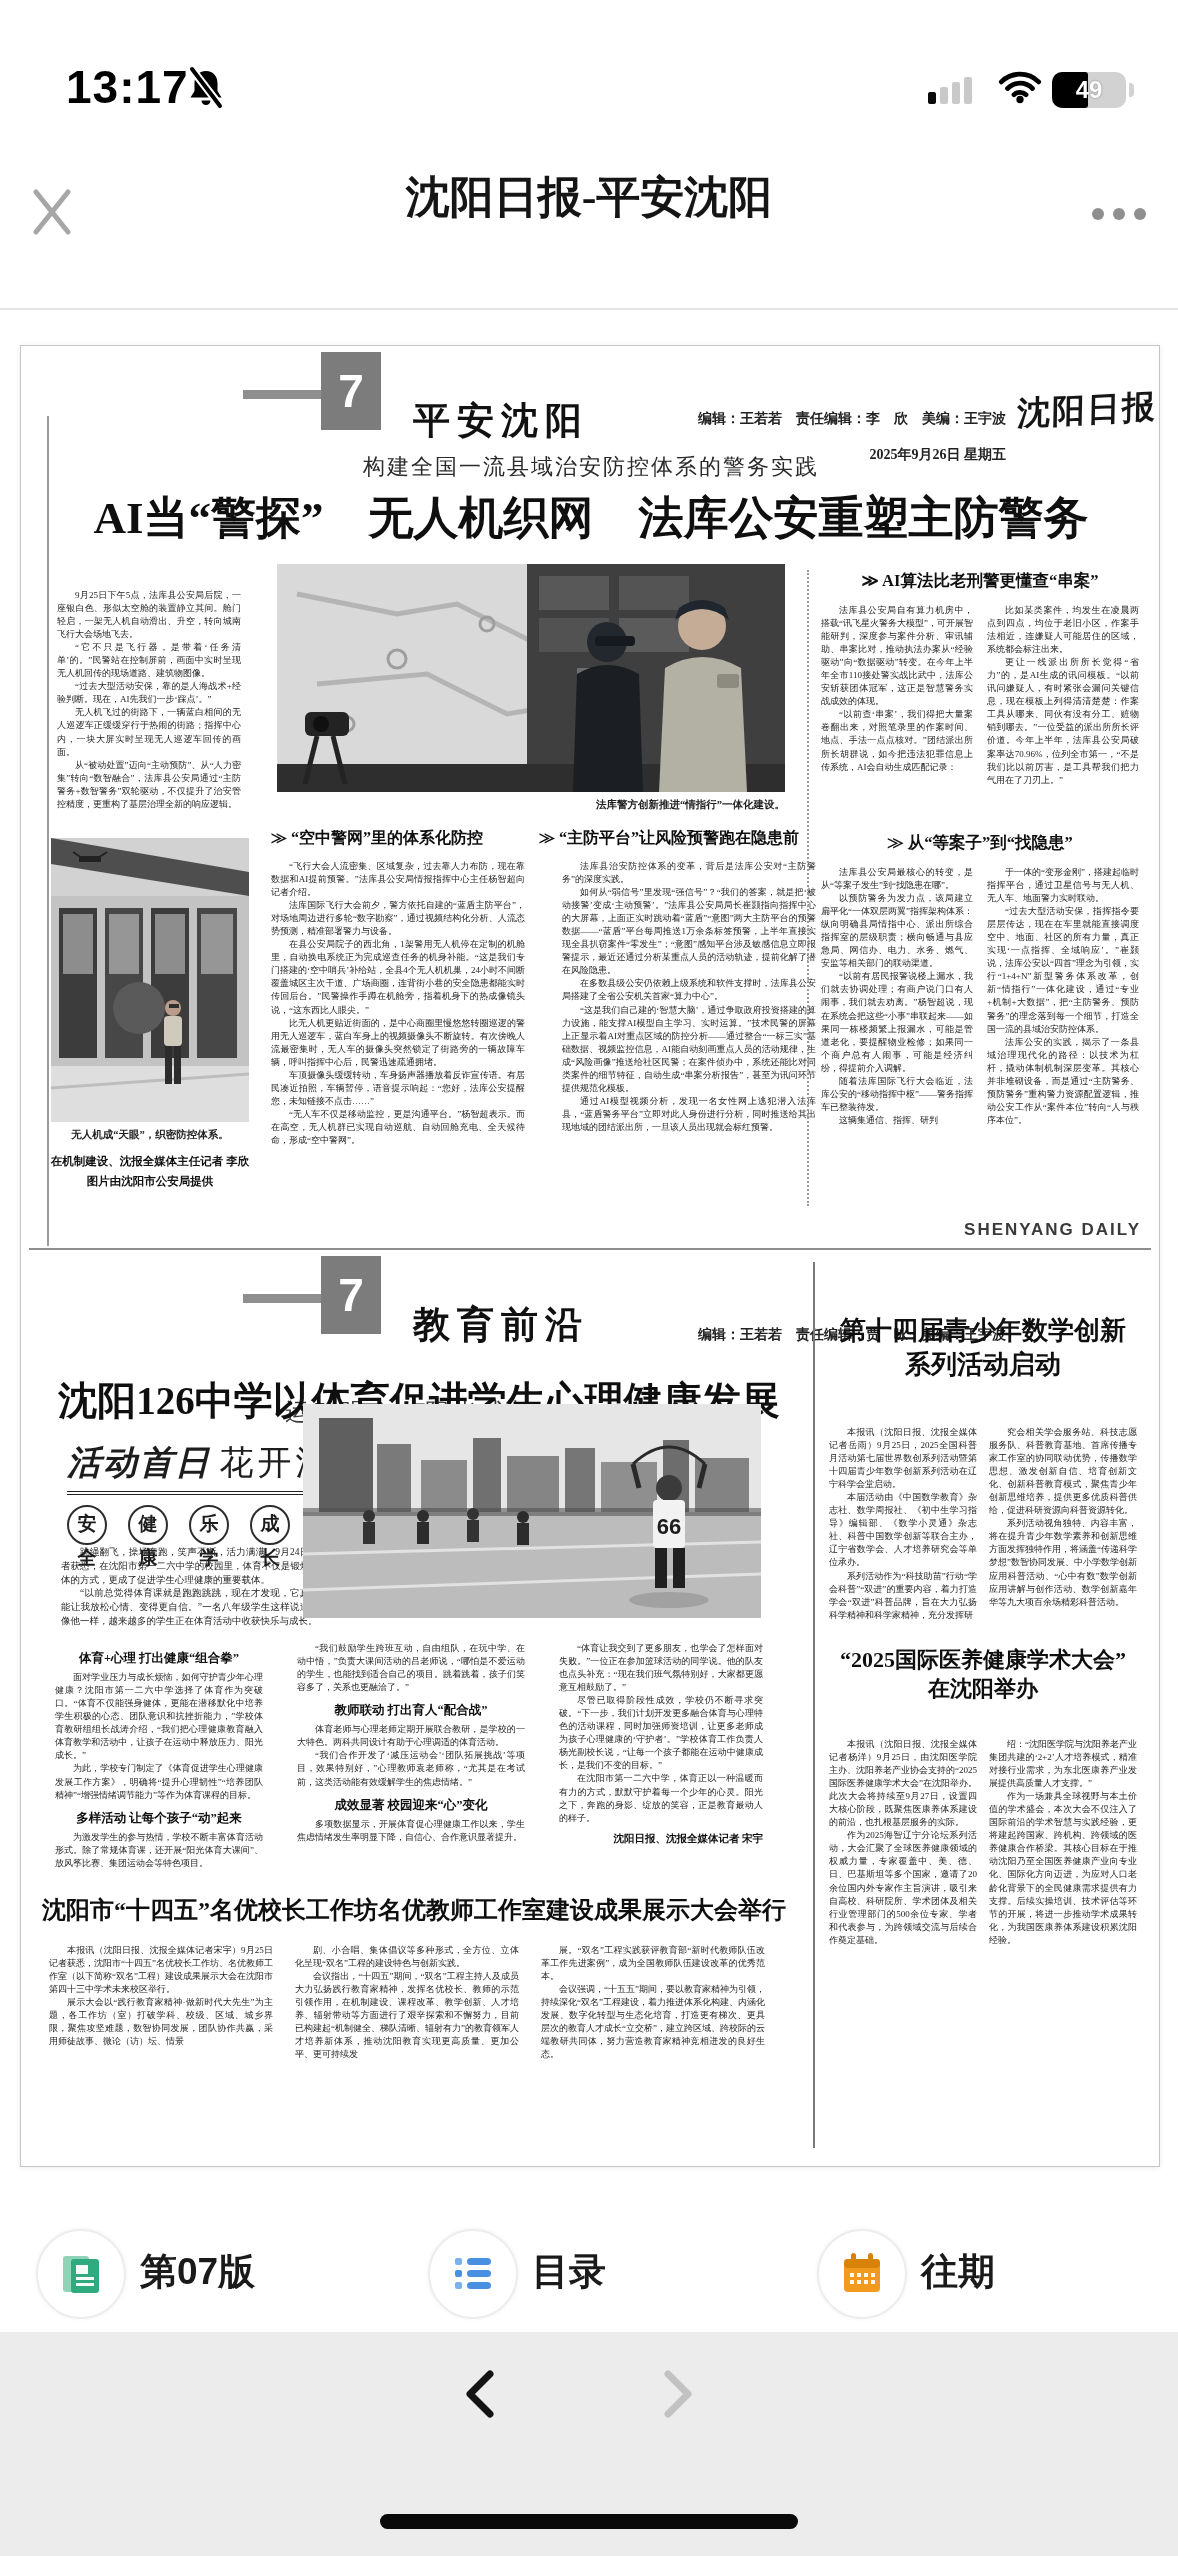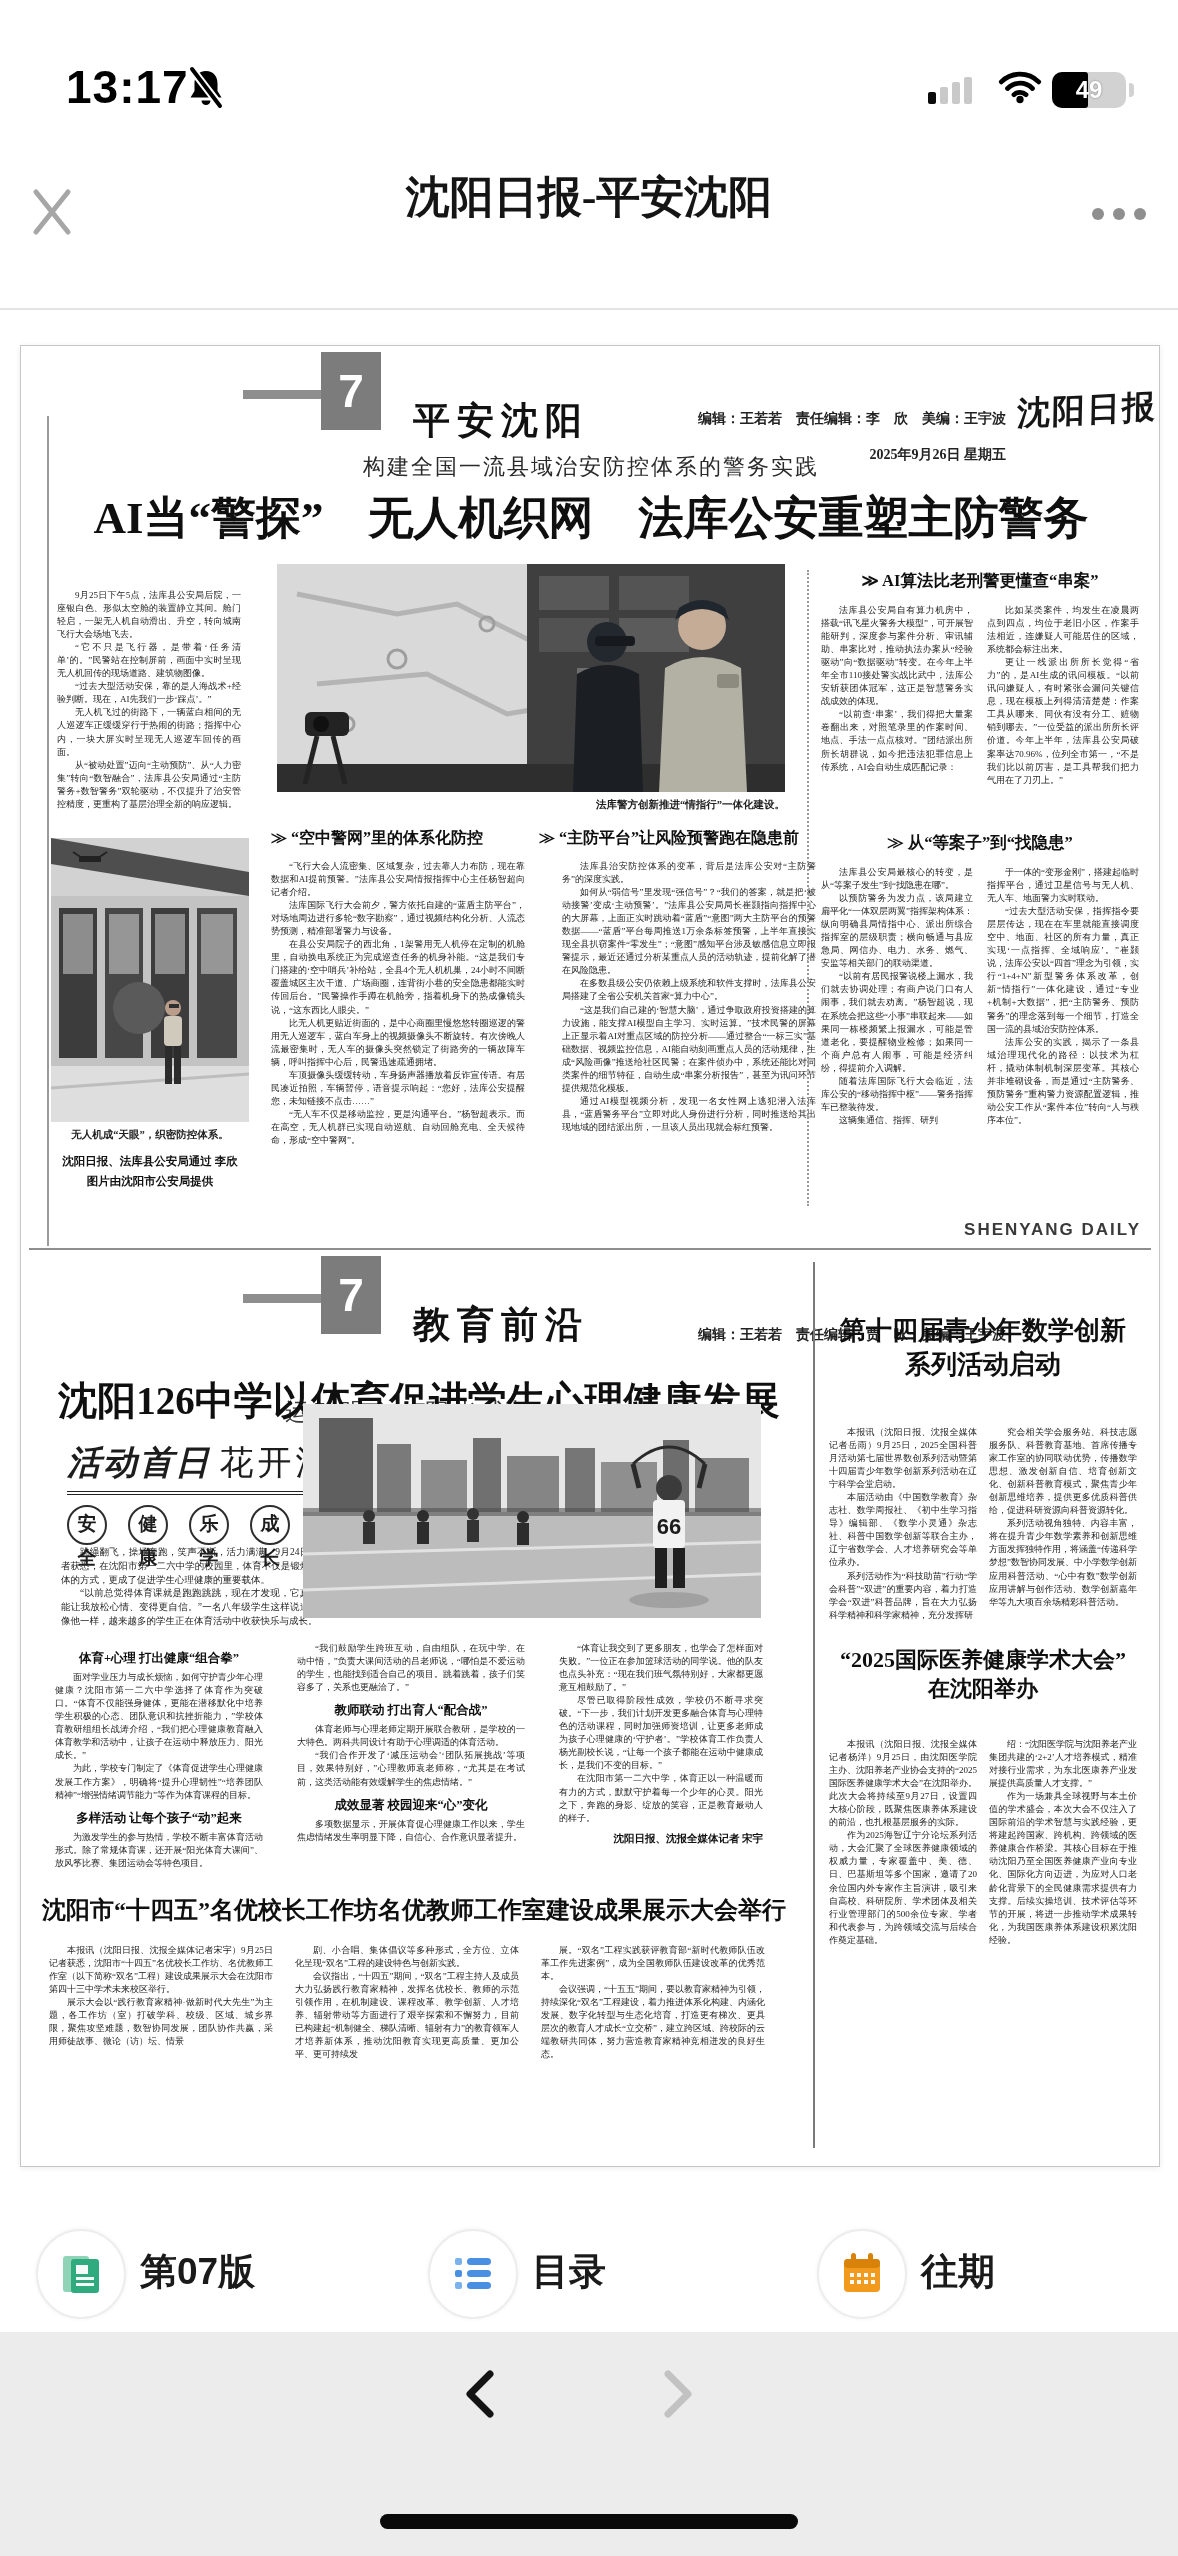--- a/index.html
+++ b/index.html
@@ -165,21 +165,21 @@
       </g>
       <g>
         <rect x="28" y="18" width="22" height="6" fill="#222"></rect>
         <line x1="22" y1="14" x2="34" y2="22" stroke="#222" stroke-width="2"></line>
         <line x1="56" y1="14" x2="44" y2="22" stroke="#222" stroke-width="2"></line>
       </g>
     </svg>
   </div>
   <div class="abs caption" style="left:22px;top:782px;width:214px;text-align:center;">无人机成“天眼”，织密防控体系。</div>
   <div class="abs byline" style="left:14px;top:806px;width:230px;text-align:center;line-height:1.7;">
-    <div>沈阳日报、法库县公安局通过 李欣</div>
+    <div>在机制建设、沈报全媒体主任记者 李欣</div>
     <div>图片由沈阳市公安局提供</div>
   </div>
 
   <div class="abs photo" style="left:256px;top:218px;width:508px;height:228px;">
     <svg width="508" height="228" viewBox="0 0 508 228">
       <rect width="508" height="228" fill="#cccccc"></rect>
       <rect x="0" y="0" width="300" height="210" fill="#d9d9d9"></rect>
       <path d="M20 30 L120 50 L180 40 L260 80" stroke="#b4b4b4" stroke-width="5" fill="none"></path>
       <path d="M40 120 L150 110 L230 150 L290 140" stroke="#b4b4b4" stroke-width="5" fill="none"></path>
       <circle cx="120" cy="95" r="9" fill="none" stroke="#9e9e9e" stroke-width="3"></circle>

